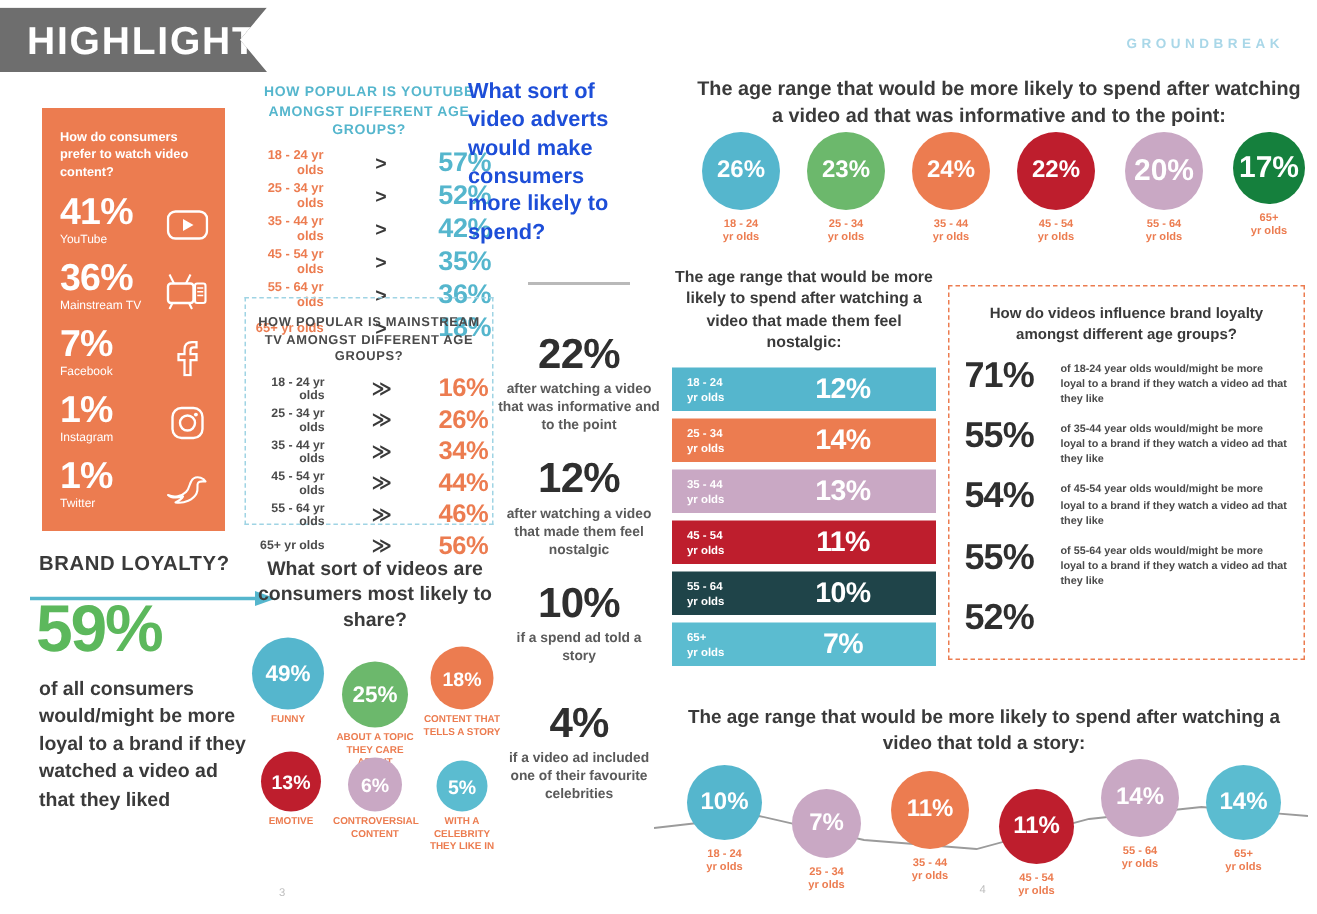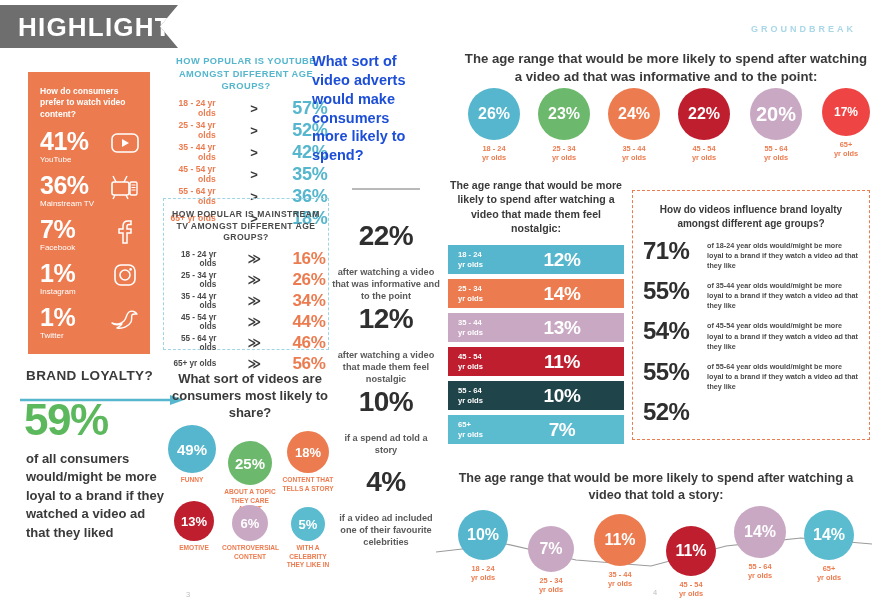--- a/index.html
+++ b/index.html
@@ -29,21 +29,21 @@
     font-weight:bold;
     text-align:right;
   }
 
   
   #prefer-panel{
     left:28px;top:72px;width:122px;height:282px;background:#ec7c50;
     color:#ffffff;box-sizing:border-box;padding:14px 10px 6px 12px;
   }
   #prefer-title{font-size:8.5px;font-weight:bold;line-height:1.35;}
-  .pref-row{display:flex;align-items:flex-start;justify-content:space-between;margin-top:9px;}
+  .pref-row{display:flex;align-items:flex-end;justify-content:space-between;margin-top:9px;}
   .pref-left{line-height:1;}
   .pref-pct{font-size:25px;font-weight:bold;letter-spacing:-0.5px;}
   .pref-lbl{font-size:8px;margin-top:2px;}
   .pref-ico{width:30px;height:28px;display:flex;align-items:center;justify-content:center;}
   .pref-ico svg{display:block;}
 
   
   #youtube-block{left:162px;top:55px;width:168px;}
   .blk-title{
     text-align:center;color:#55b6cd;font-size:9.3px;font-weight:bold;
@@ -67,21 +67,21 @@
   #mainstream-block .age-val{font-size:17px;width:48px;}
 
   
   #advert-q{
     left:312px;top:52px;width:108px;text-align:left;
     font-size:14.5px;font-weight:bold;color:#1d4ed8;line-height:1.3;
   }
   #advert-rule{left:352px;top:188px;width:68px;height:2px;background:#b9b9b9;}
   .stat-block{text-align:center;width:108px;left:332px;}
   .stat-pct{font-size:28px;font-weight:bold;color:#2f2f2f;letter-spacing:-0.5px;line-height:1;}
-  .stat-txt{font-size:9.2px;color:#5a5a5a;line-height:1.32;margin-top:16px;font-weight:bold;}
+  .stat-txt{font-size:9.2px;color:#5a5a5a;line-height:1.32;margin-top:3px;font-weight:bold;}
   #stat-22{top:222px;}
   #stat-12{top:305px;}
   #stat-10{top:388px;}
   #stat-4{top:468px;}
 
   
   #informative-title{
     left:462px;top:50px;width:408px;text-align:center;
     font-size:13.2px;font-weight:bold;color:#3a3a3a;line-height:1.35;
   }
@@ -343,21 +343,21 @@
       </div>
       <div class="circ-item" style="left: 216px; top: 0px; width: 52px;">
         <div class="circ" style="width: 52px; height: 52px; background: rgb(190, 30, 45); font-size: 16px;">22%</div>
         <div class="circ-lbl">45 - 54<br>yr olds</div>
       </div>
       <div class="circ-item" style="left: 288px; top: 0px; width: 52px;">
         <div class="circ" style="width: 52px; height: 52px; background: rgb(201, 168, 196); font-size: 20px;">20%</div>
         <div class="circ-lbl">55 - 64<br>yr olds</div>
       </div>
       <div class="circ-item" style="left: 360px; top: 0px; width: 48px;">
-        <div class="circ" style="width: 48px; height: 48px; background: #ef4444; font-size: 12px;">17%</div>
+        <div class="circ" style="width: 48px; height: 48px; background: #15803d; font-size: 20px;">17%</div>
         <div class="circ-lbl">65+<br>yr olds</div>
       </div>
     </div>
 
   <div class="abs" id="nostalgic-title">The age range that would be more likely to spend after watching a video that made them feel nostalgic:</div>
   <div class="abs" id="nostalgic-bars">
       <div class="nbar" style="background: rgb(85, 182, 205);">
         <div class="nbar-lbl">18 - 24<br>yr olds</div>
         <div class="nbar-val">12%</div>
       </div>

